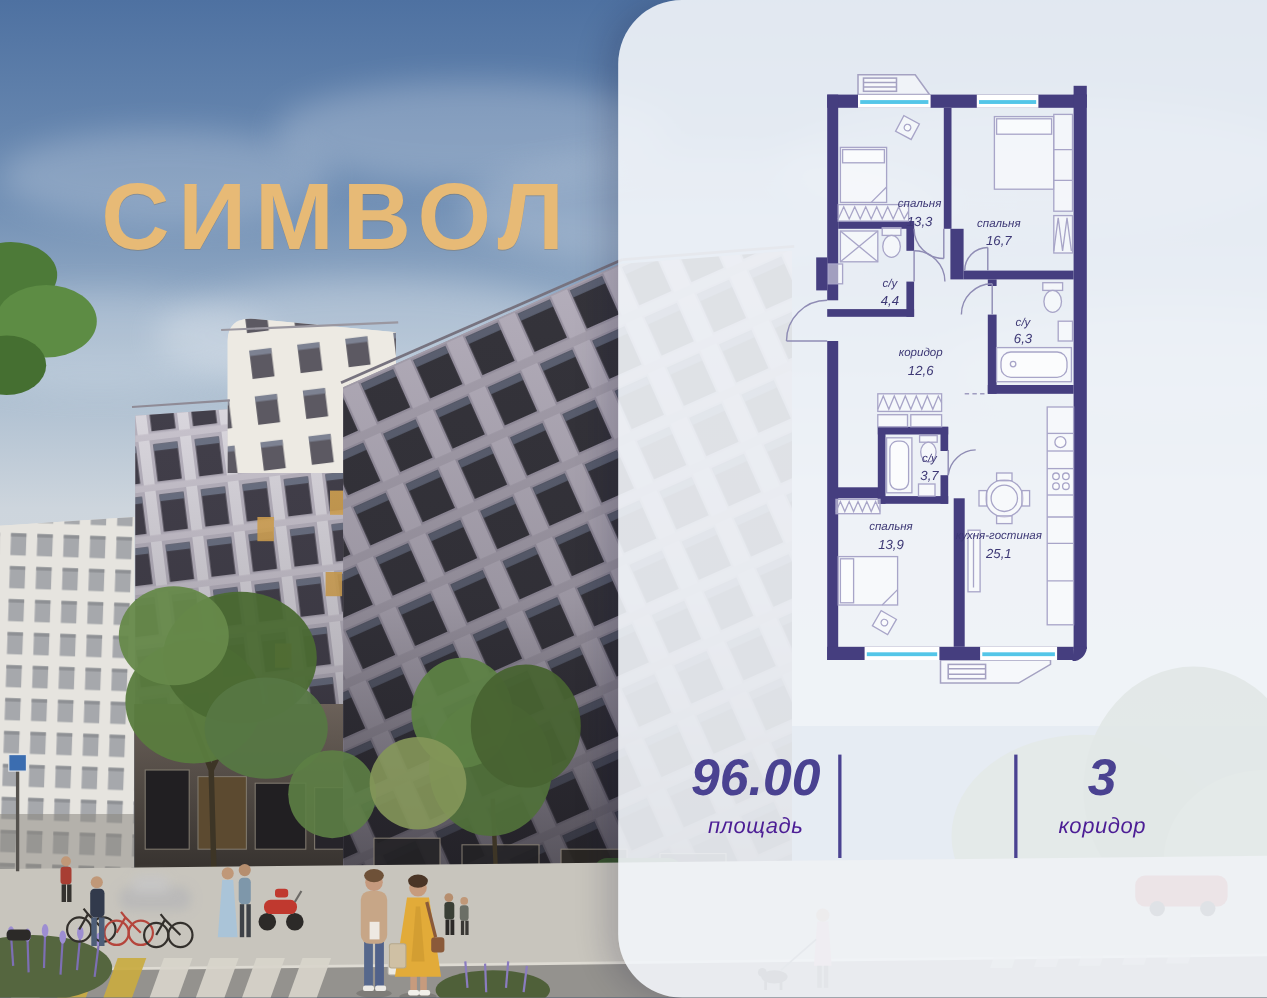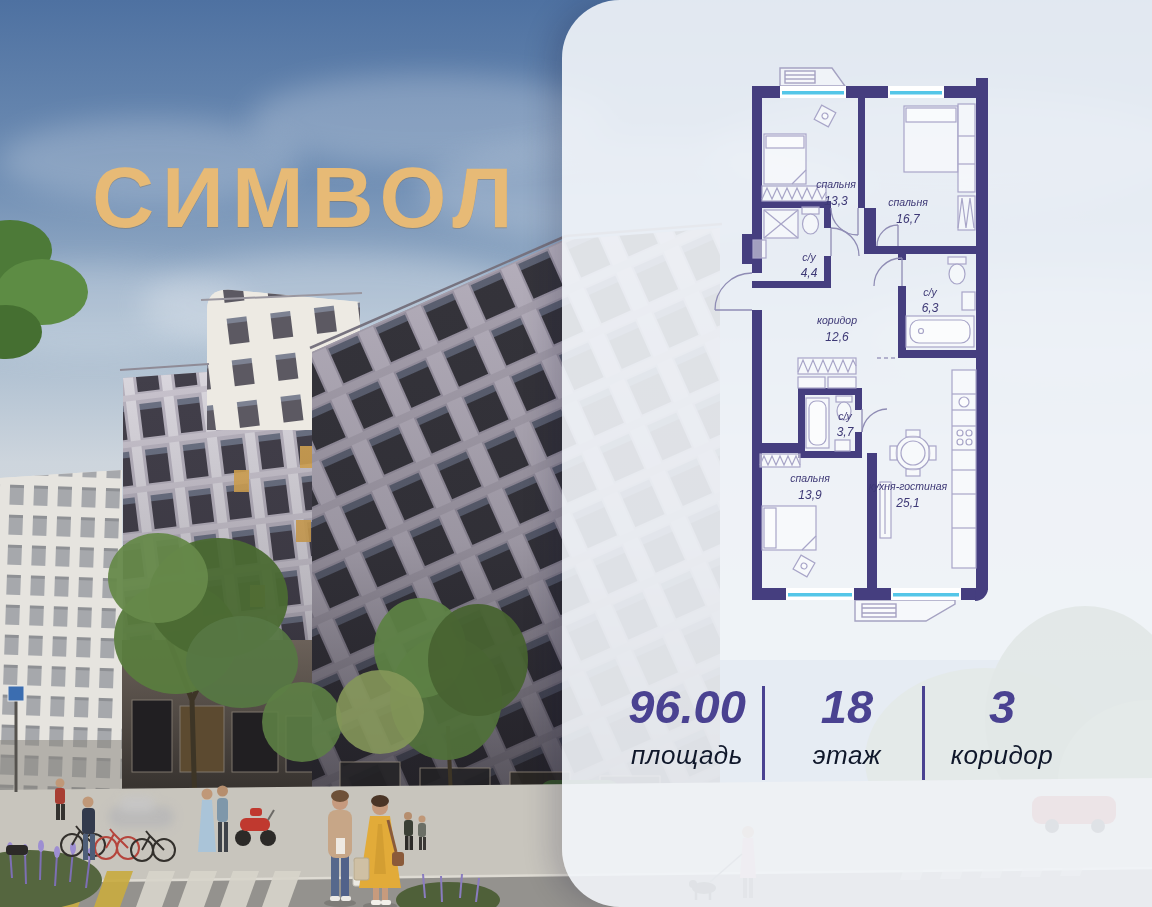--- a/index.html
+++ b/index.html
@@ -12,21 +12,21 @@
   .panel{position:absolute;left:562px;top:0;width:590px;height:907px;
          background:rgba(242,245,250,0.9);border-radius:58px 0 0 58px;
          box-shadow:-12px 0 28px rgba(15,15,50,0.18);font-style:italic;}
   .plan{position:absolute;left:143px;top:58px;width:305px;height:585px;display:block;}
   .plan text{font-family:"Liberation Sans",sans-serif;fill:#3d3875;}
   .room-name{font-size:10.5px;}
   .room-area{font-size:12px;}
   .stats{position:absolute;left:0;top:640px;width:590px;height:120px;margin-top:36px;}
   .stat{position:absolute;text-align:center;}
   .stat-value{font-size:47px;font-weight:700;color:#4a4291;line-height:1.05;}
-  .stat-label{font-size:26px;color:#0f172a;margin-top:9px;letter-spacing:0.5px;}
+  .stat-label{font-size:20px;color:#4c1d95;margin-top:9px;letter-spacing:0.5px;}
   .stat-divider{position:absolute;top:10px;width:3px;height:94px;background:#4a4291;}
   .s0{left:25px;top:6px;width:200px;}
   .s1{left:210px;top:6px;width:150px;}
   .s2{left:365px;top:6px;width:150px;}
   .d0{left:200px;}
   .d1{left:360px;}
 </style>
 </head>
 <body>
 
@@ -489,24 +489,20 @@
         <text class="room-area" x="168" y="449">25,1</text>
       </g>
     </svg>
 
     <div class="stats">
       <div class="stat s0">
         <div class="stat-value">96.00</div>
         <div class="stat-label">площадь</div>
       </div>
       <div class="stat-divider d0"></div>
-      <div class="stat s1">
-        <div class="stat-value">18</div>
-        <div class="stat-label">этаж</div>
-      </div>
       <div class="stat-divider d1"></div>
       <div class="stat s2">
         <div class="stat-value">3</div>
         <div class="stat-label">коридор</div>
       </div>
     </div>
   </div>
 
 </div>
 

